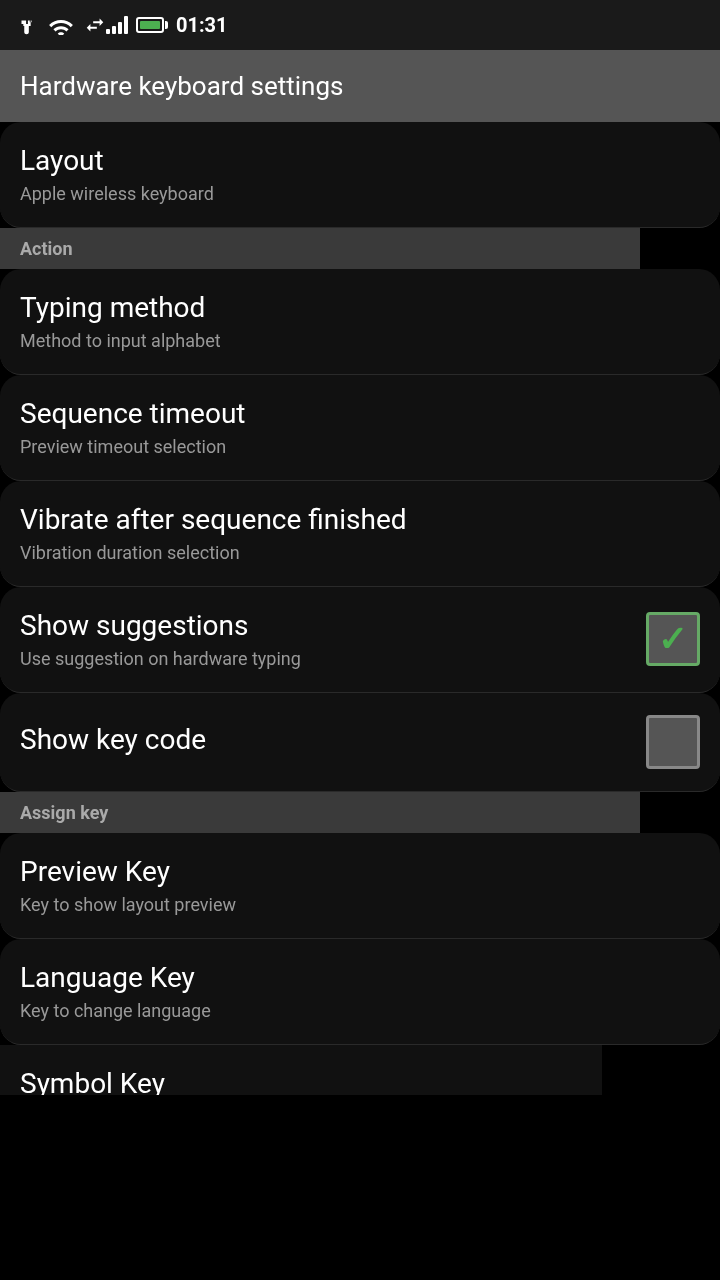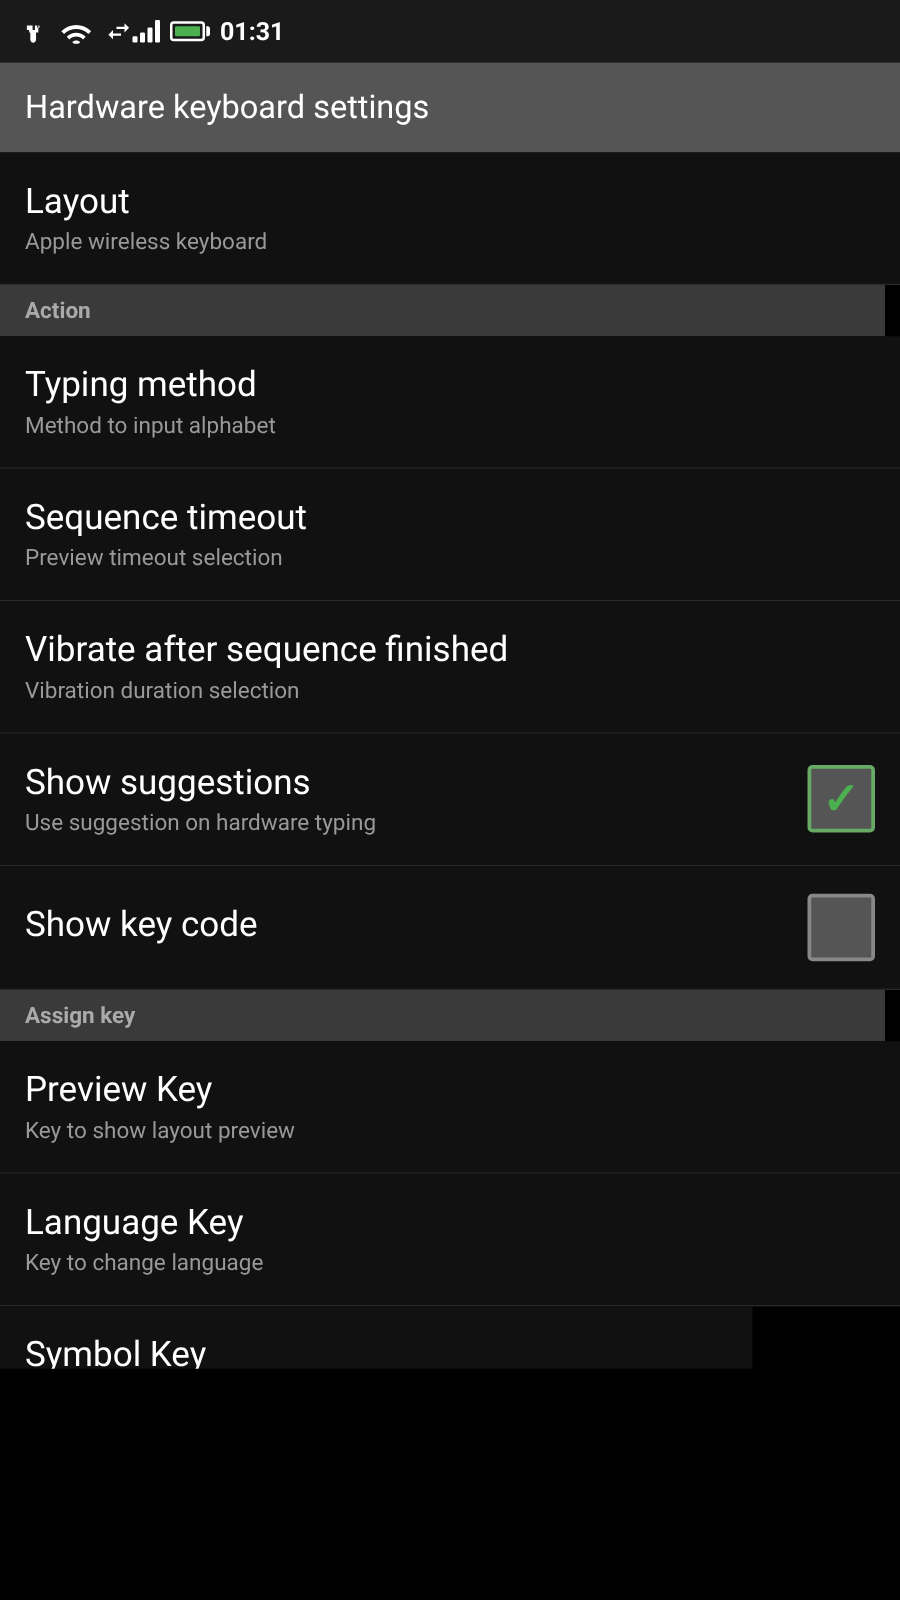--- a/index.html
+++ b/index.html
@@ -101,41 +101,42 @@
 
     .app-bar-title {
       font-size: 26px;
       font-weight: normal;
       color: #fff;
       text-align: center;
     }
 
     
     .section-divider {
-      width: 708px;
+      width: 640px;
       background: #3a3a3a;
       padding: 10px 20px;
     }
 
     .section-divider-label {
       font-size: 18px;
       color: #aaa;
       font-weight: bold;
     }
 
     
     .settings-item {
       width: 720px;
       background: #111;
       padding: 22px 20px;
       border-bottom: 1px solid #2a2a2a;
       display: flex;
       align-items: center;
       justify-content: space-between;
       cursor: pointer;
+      border-radius: 21px;
     }
 
     .settings-item-text {
       flex: 1;
     }
 
     .settings-item-title {
       font-size: 28px;
       color: #fff;
       line-height: 1.2;

